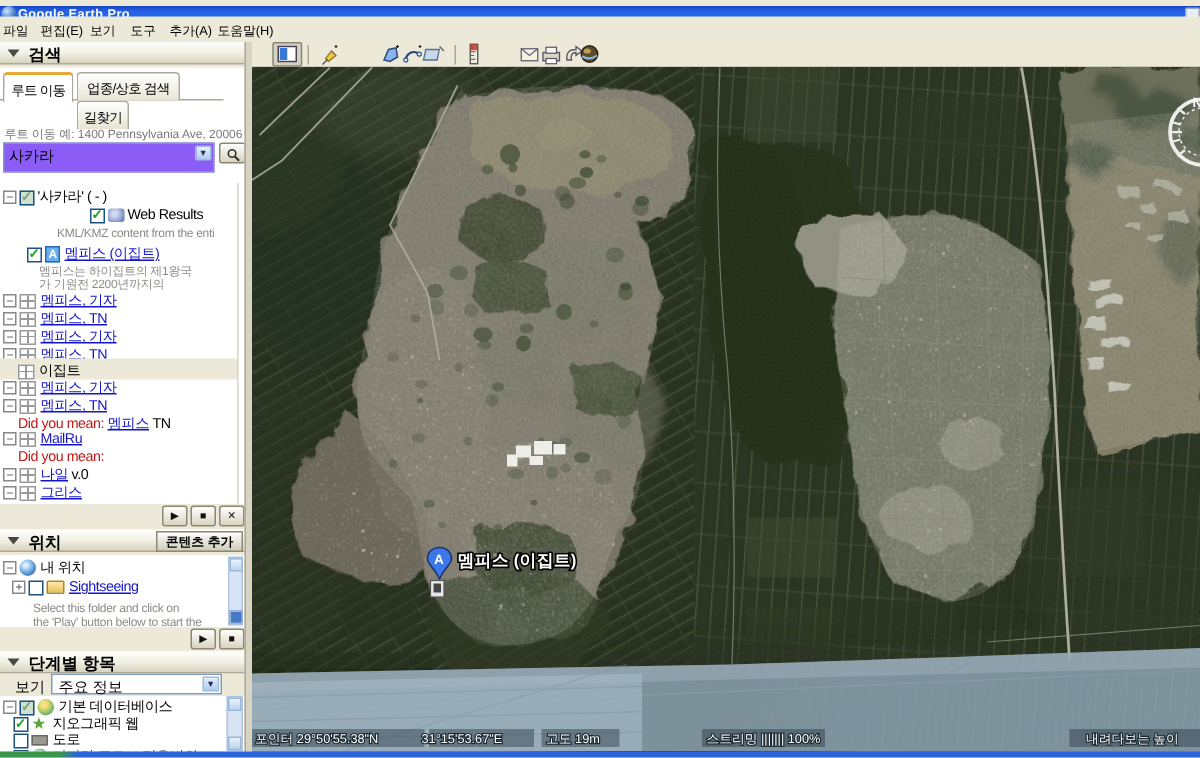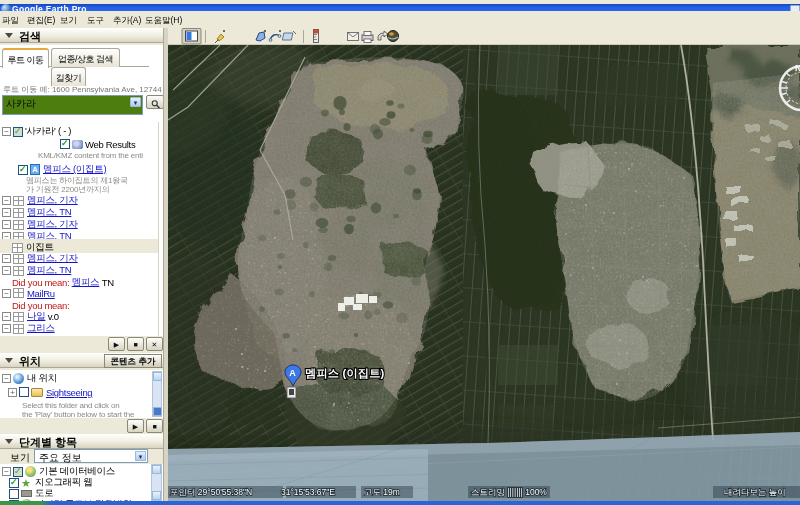--- a/index.html
+++ b/index.html
@@ -27,21 +27,21 @@
   .splitter { position:absolute; left:163px; top:28px; width:5px; height:473px; background:#d8d4c4;
     border-left:1px solid #aca899; }
   
   #searchbody { position:absolute; left:0; top:17px; width:163px; height:308px; background:#fff; }
   #tabs { position:absolute; left:0; top:3px; width:149px; height:19px; border-bottom:1px solid #aca899; }
   .tab { position:relative; float:left; height:19px; font-size:9px; padding:4px 0 0 0; text-align:center; letter-spacing:-0.5px; overflow:hidden; color:#000;
     border:1px solid #aca899; border-bottom:none; border-radius:3px 3px 0 0; background:linear-gradient(180deg,#fff,#e8e4d4); margin-left:2px; }
   .tab.active { border-top:2px solid #e7a93a; background:#fff; height:20px; font-weight:normal; }
   #flyhint { position:absolute; left:3px; top:39px; font-size:8px; color:#777; white-space:nowrap; }
   #searchrow { position:absolute; left:2px; top:50px; width:160px; height:15px; }
-  #combo { position:absolute; left:0; top:0; width:141px; height:20px; background:#4d7c0f; border:1px solid #7f9db9;
+  #combo { position:absolute; left:0; top:0; width:141px; height:20px; background:#8b5cf6; border:1px solid #7f9db9;
     font-size:10px; padding:1px 0 0 3px; }
   #combo .cbtn { position:absolute; right:1px; top:1px; width:11px; height:10px; background:linear-gradient(180deg,#e6f0fc,#aecbf0);
     border:1px solid #9ebcdd; border-radius:1px; font-size:7px; line-height:9px; text-align:center; color:#235; }
   #magbtn { position:absolute; left:144px; top:0; width:18px; height:14px; background:linear-gradient(180deg,#fdfdfb,#d8d4c0);
     border:1px solid #8a8775; border-radius:2px; text-align:center; }
   #magbtn svg { margin-top:0px; width:11px; height:11px; }
   #results { position:absolute; left:0; top:77px; width:159px; height:214px; background:#fff; overflow:hidden;
     border-right:1px solid #d8d4c4; }
   .rrow { position:absolute; left:2px; height:12px; white-space:nowrap; font-size:9.5px; letter-spacing:-0.3px; }
   .rrow .exp { display:inline-block; width:9px; height:9px; border:1px solid #888; background:#fff; font-size:8px;
@@ -117,21 +117,21 @@
   </div>
   <div id="sidebar">
 
     <div class="panelhead" style="height:15px;"><span class="tri"></span>검색</div>
     <div id="searchbody">
       <div id="tabs">
         <div class="tab active" style="width:47px;">루트 이동</div>
         <div class="tab" style="width:69px;">업종/상호 검색</div>
         <div class="tab" style="width:35px;">길찾기</div>
       </div>
-      <div id="flyhint">루트 이동 예: 1600 Pennsylvania Ave, 12744</div>
+      <div id="flyhint">루트 이동 예: 1400 Pennsylvania Ave, 20006</div>
       <div id="searchrow">
         <div id="combo">사카라<span class="cbtn">▾</span></div>
         <div id="magbtn">
           <svg width="14" height="14" viewBox="0 0 14 14">
               <circle cx="6" cy="5.5" r="3.2" fill="none" stroke="#333" stroke-width="1.4"></circle>
               <line x1="8.4" y1="8" x2="12" y2="11.6" stroke="#333" stroke-width="1.8"></line>
             </svg>
         </div>
       </div>
       <div id="results">

